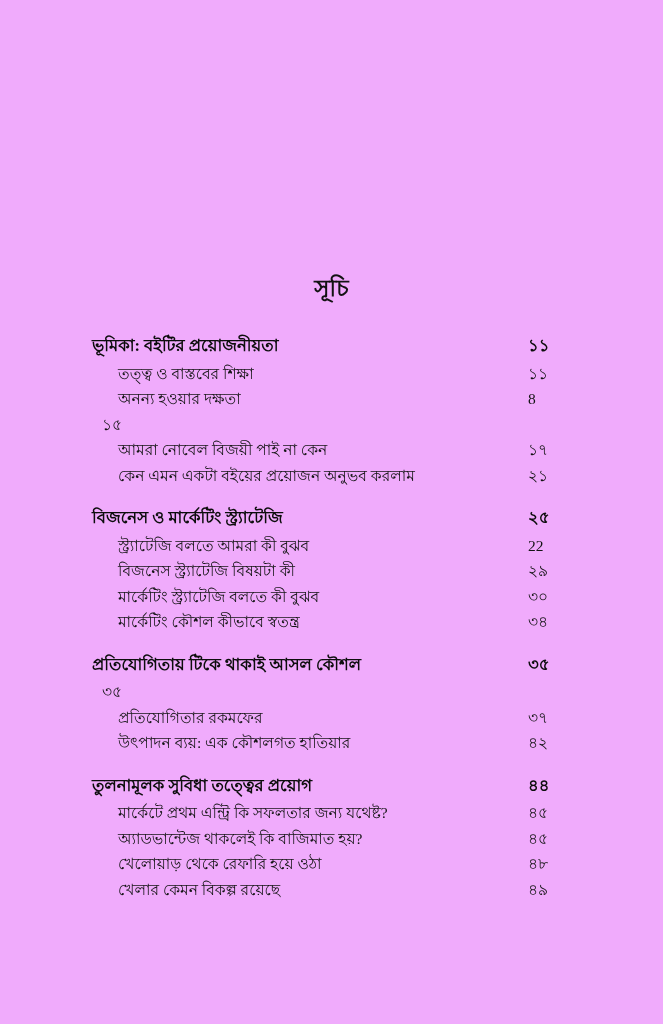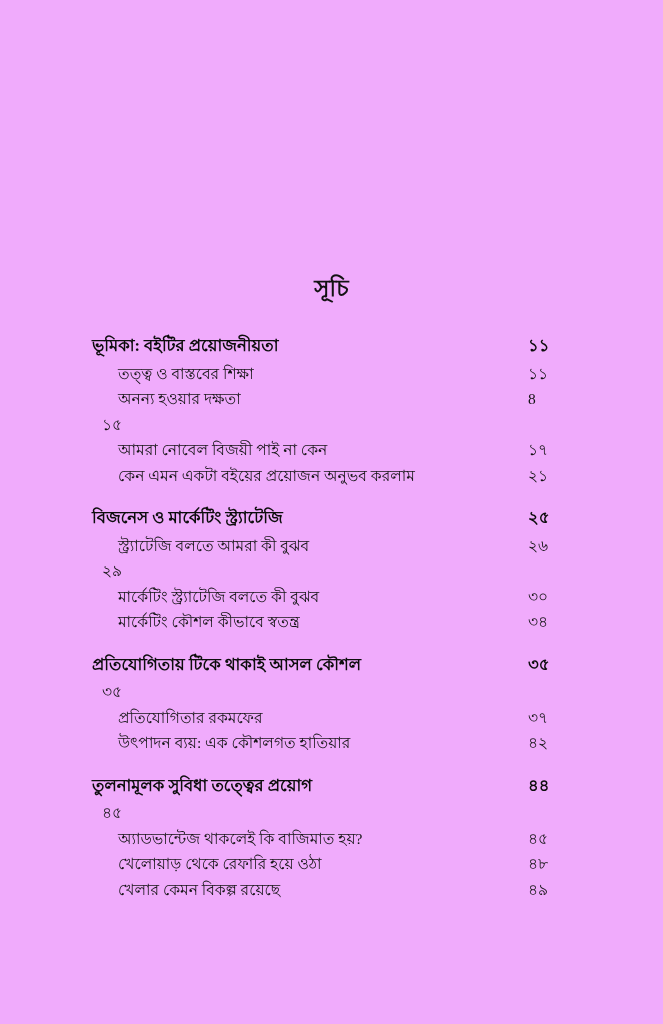--- a/index.html
+++ b/index.html
@@ -114,23 +114,24 @@
       <div class="toc-row level-1">
         <span class="label">কেন এমন একটা বইয়ের প্রয়োজন অনুভব করলাম</span>
         <span class="page-no">২১</span>
       </div>
       <div class="toc-row level-0 section-gap">
         <span class="label">বিজনেস ও মার্কেটিং স্ট্র্যাটেজি</span>
         <span class="page-no">২৫</span>
       </div>
       <div class="toc-row level-1">
         <span class="label">স্ট্র্যাটেজি বলতে আমরা কী বুঝব</span>
-        <span class="page-no">২৬</span>
+        <span class="page-no">22</span>
       </div>
       <div class="toc-row level-1">
+        <span class="label">বিজনেস স্ট্র্যাটেজি বিষয়টা কী</span>
         <span class="page-no">২৯</span>
       </div>
       <div class="toc-row level-1">
         <span class="label">মার্কেটিং স্ট্র্যাটেজি বলতে কী বুঝব</span>
         <span class="page-no">৩০</span>
       </div>
       <div class="toc-row level-1">
         <span class="label">মার্কেটিং কৌশল কীভাবে স্বতন্ত্র</span>
         <span class="page-no">৩৪</span>
       </div>
@@ -147,20 +148,21 @@
       </div>
       <div class="toc-row level-1">
         <span class="label">উৎপাদন ব্যয়: এক কৌশলগত হাতিয়ার</span>
         <span class="page-no">৪২</span>
       </div>
       <div class="toc-row level-0 section-gap">
         <span class="label">তুলনামূলক সুবিধা তত্ত্বের প্রয়োগ</span>
         <span class="page-no">৪৪</span>
       </div>
       <div class="toc-row level-1">
+        <span class="label">মার্কেটে প্রথম এন্ট্রি কি সফলতার জন্য যথেষ্ট?</span>
         <span class="page-no">৪৫</span>
       </div>
       <div class="toc-row level-1">
         <span class="label">অ্যাডভান্টেজ থাকলেই কি বাজিমাত হয়?</span>
         <span class="page-no">৪৫</span>
       </div>
       <div class="toc-row level-1">
         <span class="label">খেলোয়াড় থেকে রেফারি হয়ে ওঠা</span>
         <span class="page-no">৪৮</span>
       </div>

